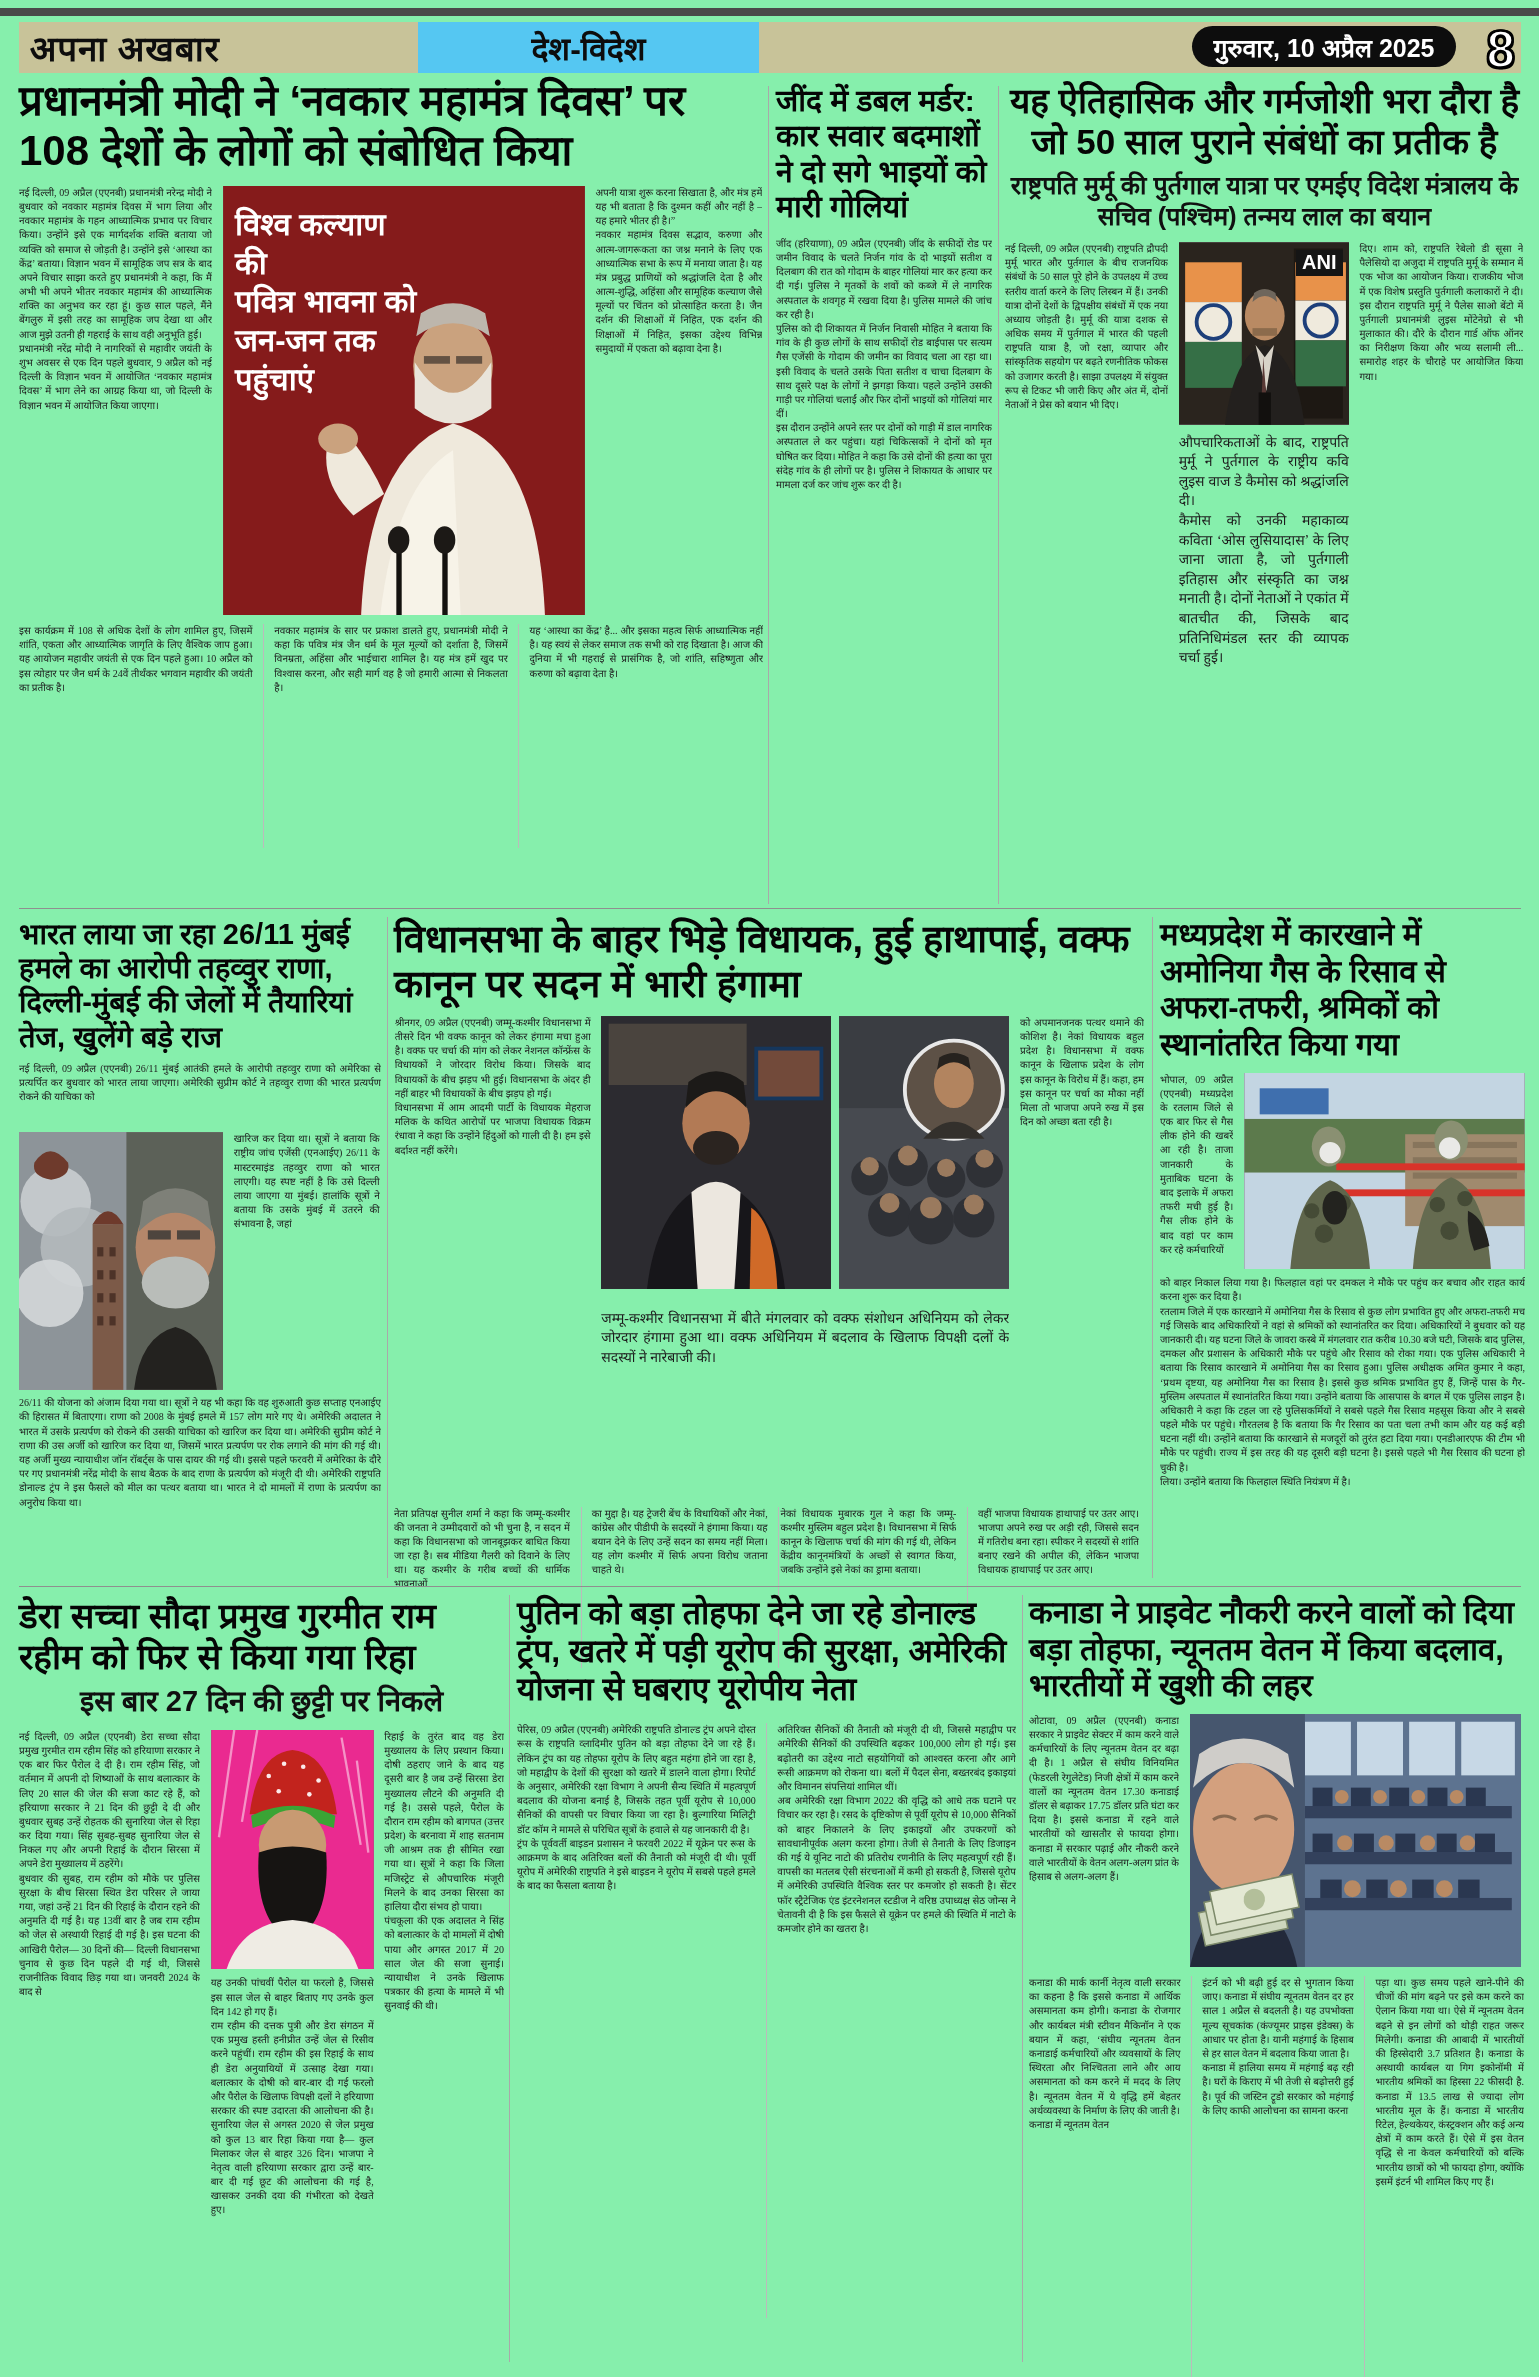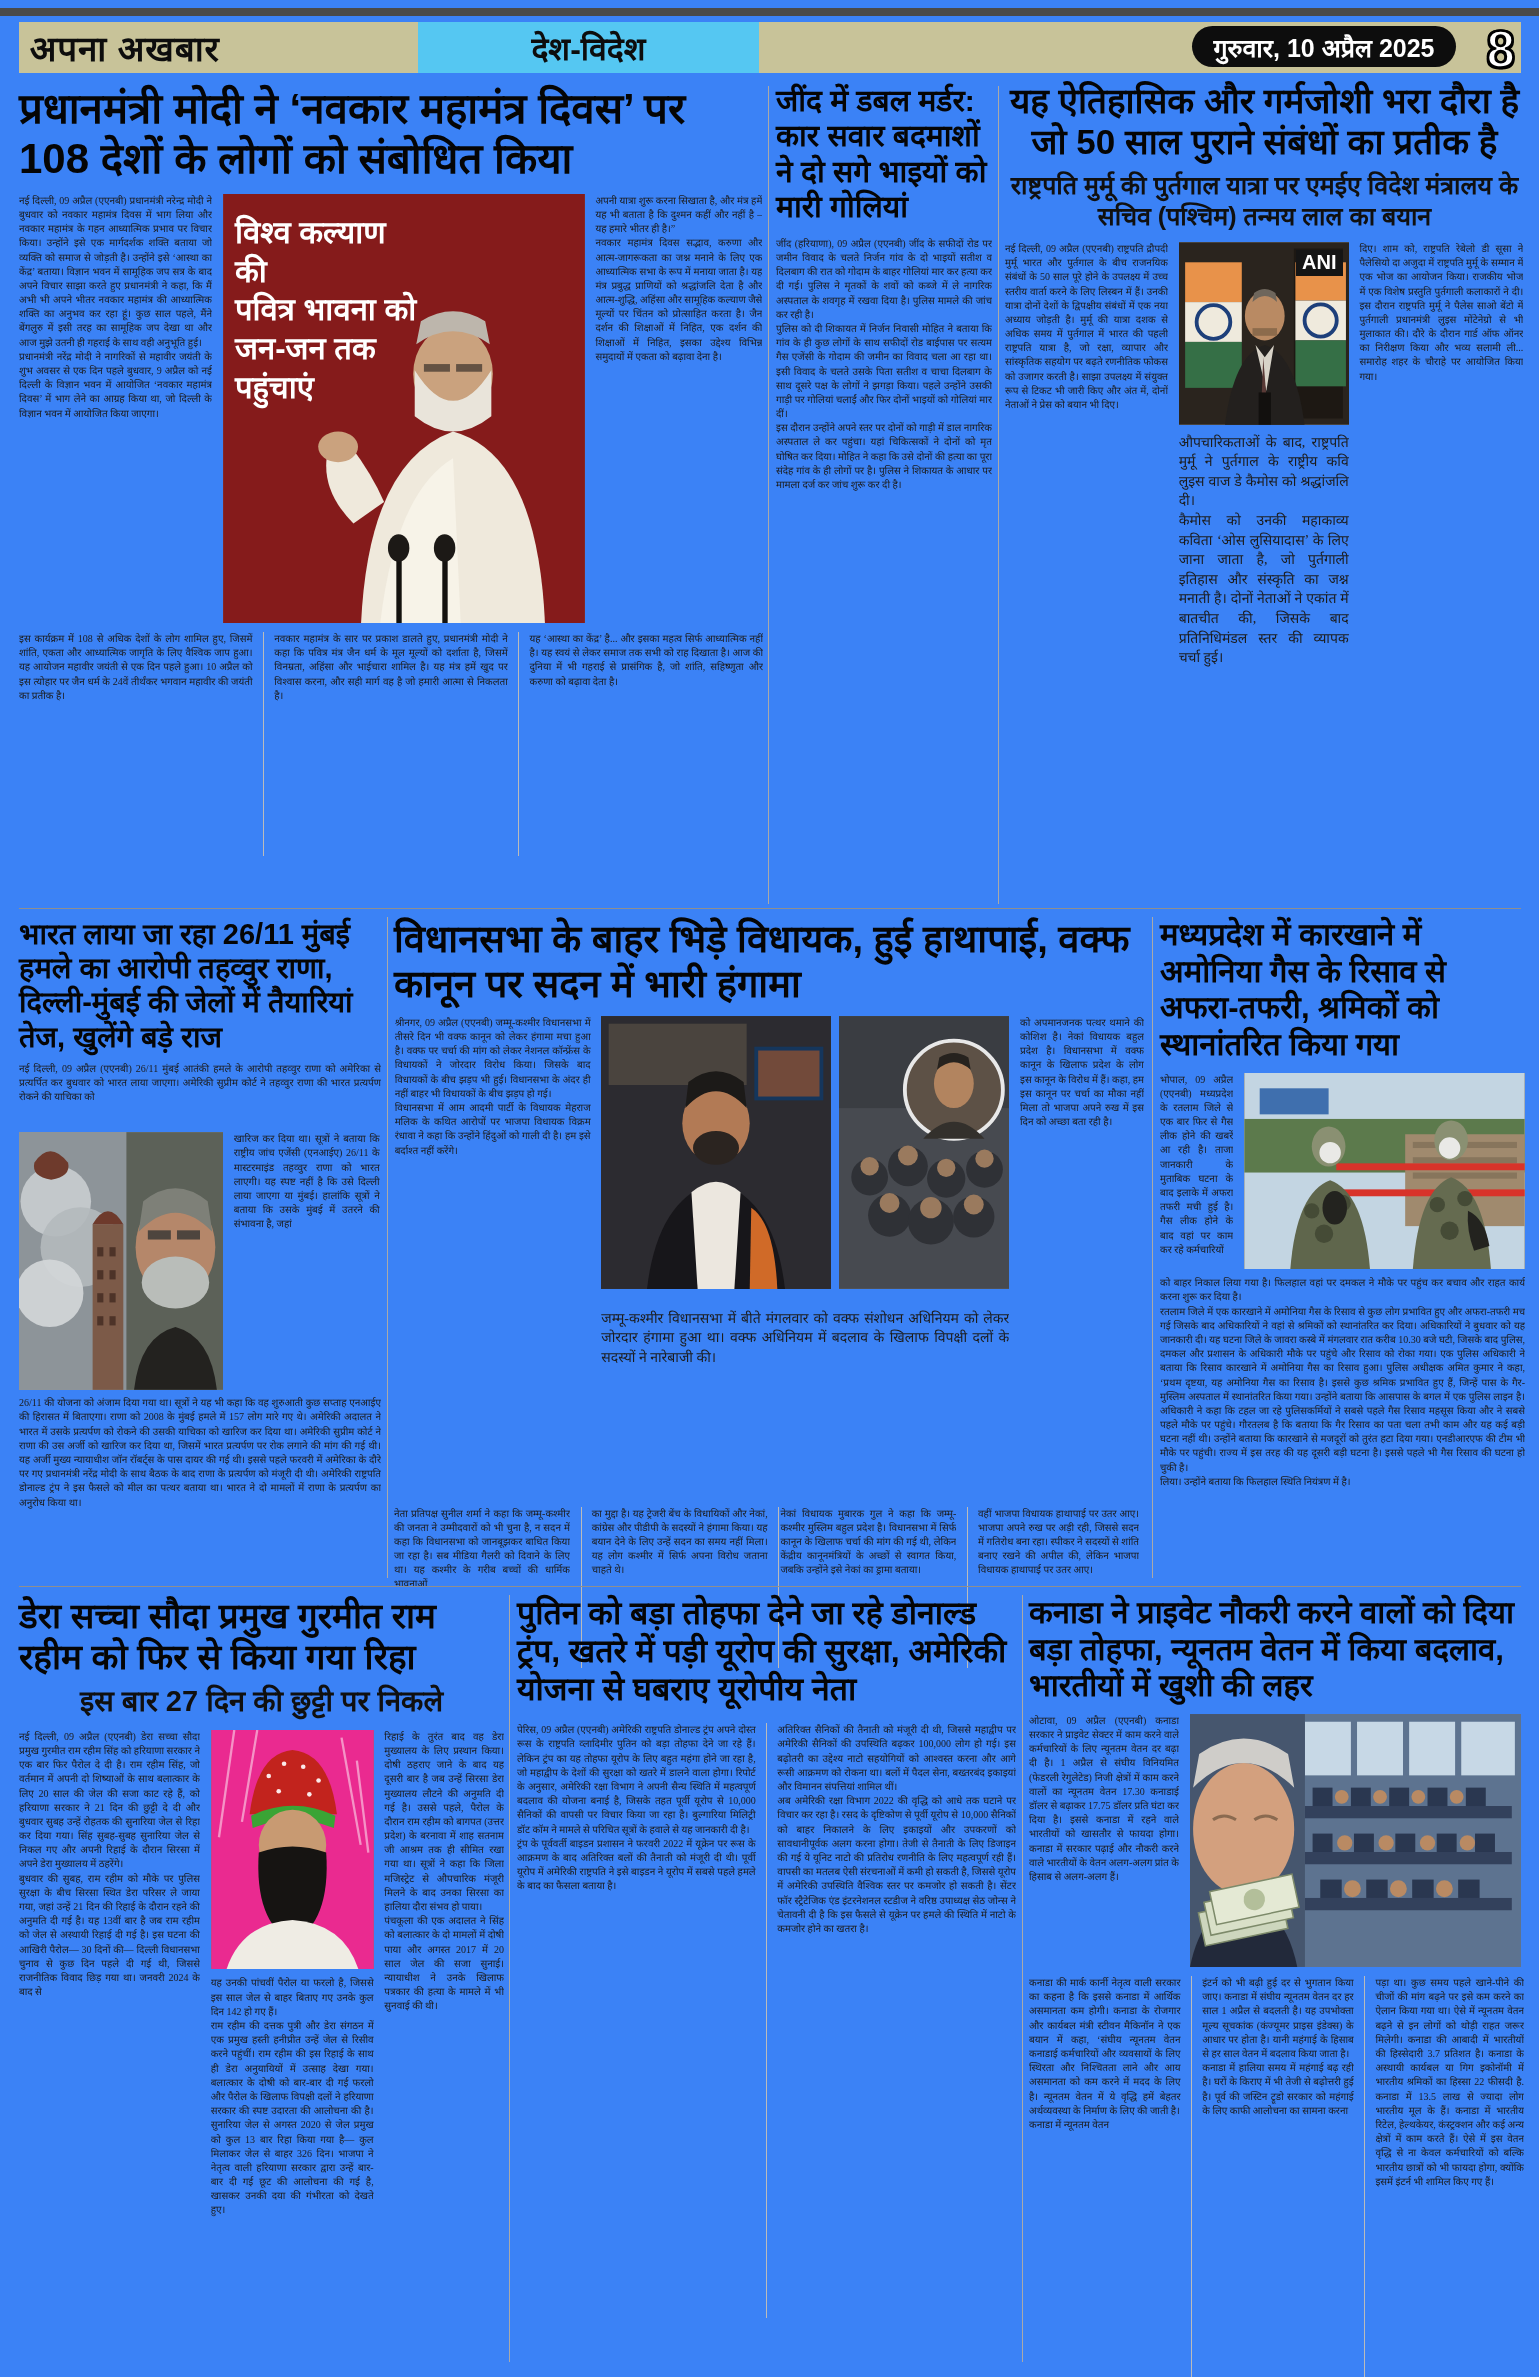--- a/index.html
+++ b/index.html
@@ -1,16 +1,16 @@
 <!DOCTYPE html>
 <html style="font-size:12.3px"><head>
 <meta charset="utf-8">
 <style>
   html,body{margin:0;padding:0;background:#e8e8e8;}
-  .page{position:relative;width:1540px;height:2377px;background:#3b82f6;
+  .page{position:relative;width:1540px;height:2377px;background:#86efac;
         font-family:"Liberation Serif","DejaVu Serif",serif;color:#1c1c1c;overflow:hidden;}
   .topstrip{position:absolute;top:7.7px;left:0;width:100%;height:8.4px;background:#4a4a49;}
   .masthead{position:absolute;top:21.5px;left:19px;width:1502px;height:51px;background:#c8c399;
             display:flex;align-items:center;}
   .paper-name{font-family:"Liberation Sans",sans-serif;font-weight:900;font-size:35px;color:#0d0d0d;
               padding-left:10.7px;letter-spacing:0.8px;}
   .section-box{position:absolute;left:399px;top:0;width:341px;height:51px;background:#55c7f2;
                display:flex;align-items:center;justify-content:center;
                font-family:"Liberation Sans",sans-serif;font-weight:900;font-size:32px;color:#0d0d0d;}
   .date-pill{position:absolute;right:65px;top:4.6px;height:41px;background:#0d0d0d;border-radius:23px;
@@ -44,21 +44,21 @@
 
   <div class="topstrip"></div>
 
   <div class="masthead">
     <div class="paper-name">अपना अखबार</div>
     <div class="section-box">देश-विदेश</div>
     <div class="date-pill">गुरुवार, 10 अप्रैल 2025</div>
     <div class="page-num">8</div>
   </div>
 
-  <div class="block" style="top:84px;left:19px;width:744px;">
+  <div class="block" style="top:76px;left:19px;width:744px;">
     <div class="headline" style="font-size:42px;">प्रधानमंत्री मोदी ने ‘नवकार महामंत्र दिवस’ पर 108 देशों के लोगों को संबोधित किया</div>
     <div class="cols" style="margin-top:10.7px;">
       <div class="body-txt" style="width:193px;height:429px;">नई दिल्ली, 09 अप्रैल (एएनबी) प्रधानमंत्री नरेन्द्र मोदी ने बुधवार को नवकार महामंत्र दिवस में भाग लिया और नवकार महामंत्र के गहन आध्यात्मिक प्रभाव पर विचार किया। उन्होंने इसे एक मार्गदर्शक शक्ति बताया जो व्यक्ति को समाज से जोड़ती है। उन्होंने इसे ‘आस्था का केंद्र’ बताया। विज्ञान भवन में सामूहिक जप सत्र के बाद अपने विचार साझा करते हुए प्रधानमंत्री ने कहा, कि मैं अभी भी अपने भीतर नवकार महामंत्र की आध्यात्मिक शक्ति का अनुभव कर रहा हूं। कुछ साल पहले, मैंने बेंगलुरु में इसी तरह का सामूहिक जप देखा था और आज मुझे उतनी ही गहराई के साथ वही अनुभूति हुई।
       प्रधानमंत्री नरेंद्र मोदी ने नागरिकों से महावीर जयंती के शुभ अवसर से एक दिन पहले बुधवार, 9 अप्रैल को नई दिल्ली के विज्ञान भवन में आयोजित ‘नवकार महामंत्र दिवस’ में भाग लेने का आग्रह किया था, जो दिल्ली के विज्ञान भवन में आयोजित किया जाएगा।</div>
       <div class="photo" style="width:362px;height:429px;">
         <svg width="362" height="429" viewBox="0 0 472 560">
           <rect x="0" y="0" width="472" height="560" fill="#8a1e1e"></rect>
           <rect x="0" y="0" width="472" height="560" fill="#7a1616" opacity="0.35"></rect>
 
           <ellipse cx="300" cy="235" rx="52" ry="62" fill="#caa27e"></ellipse>

